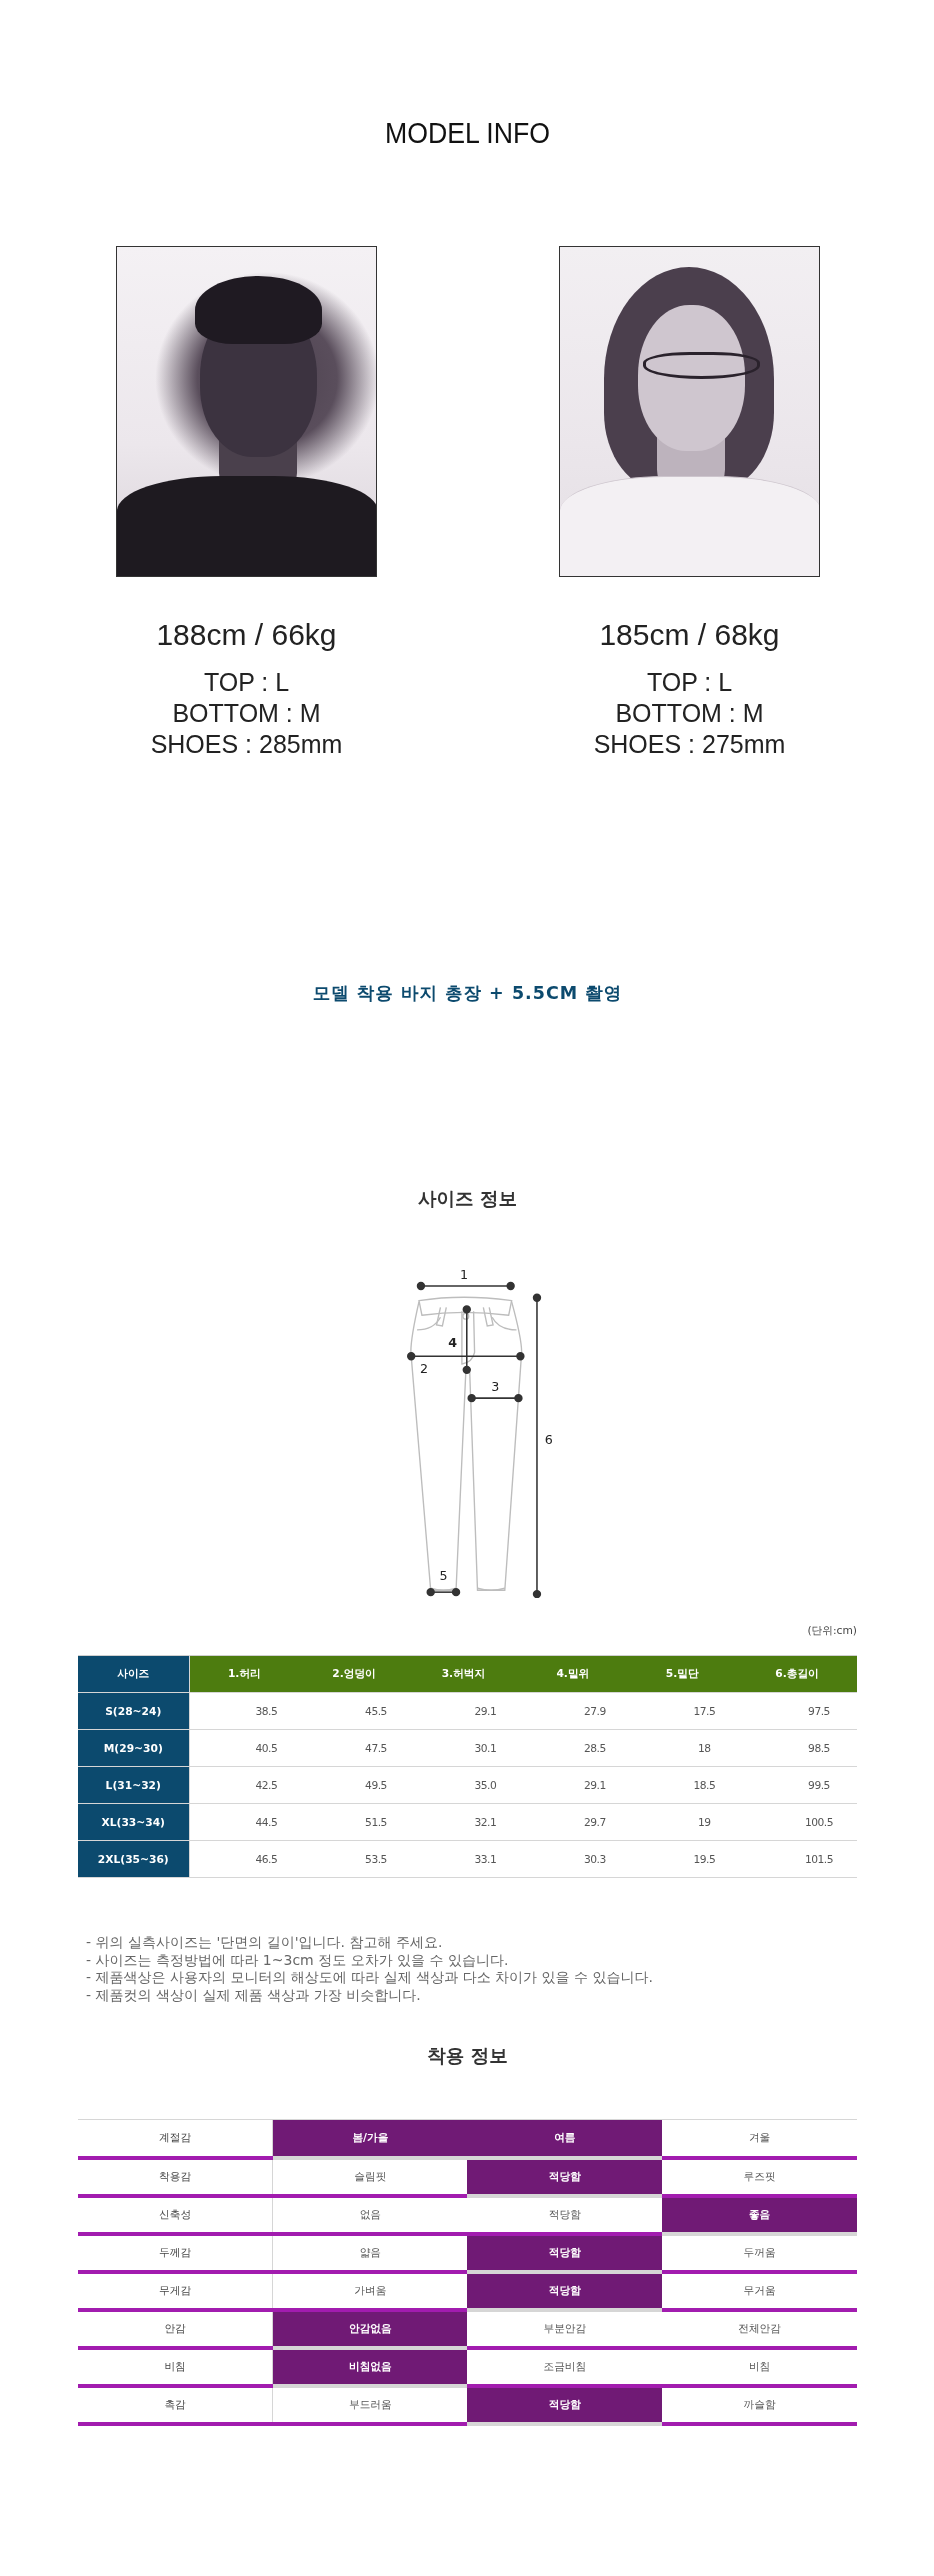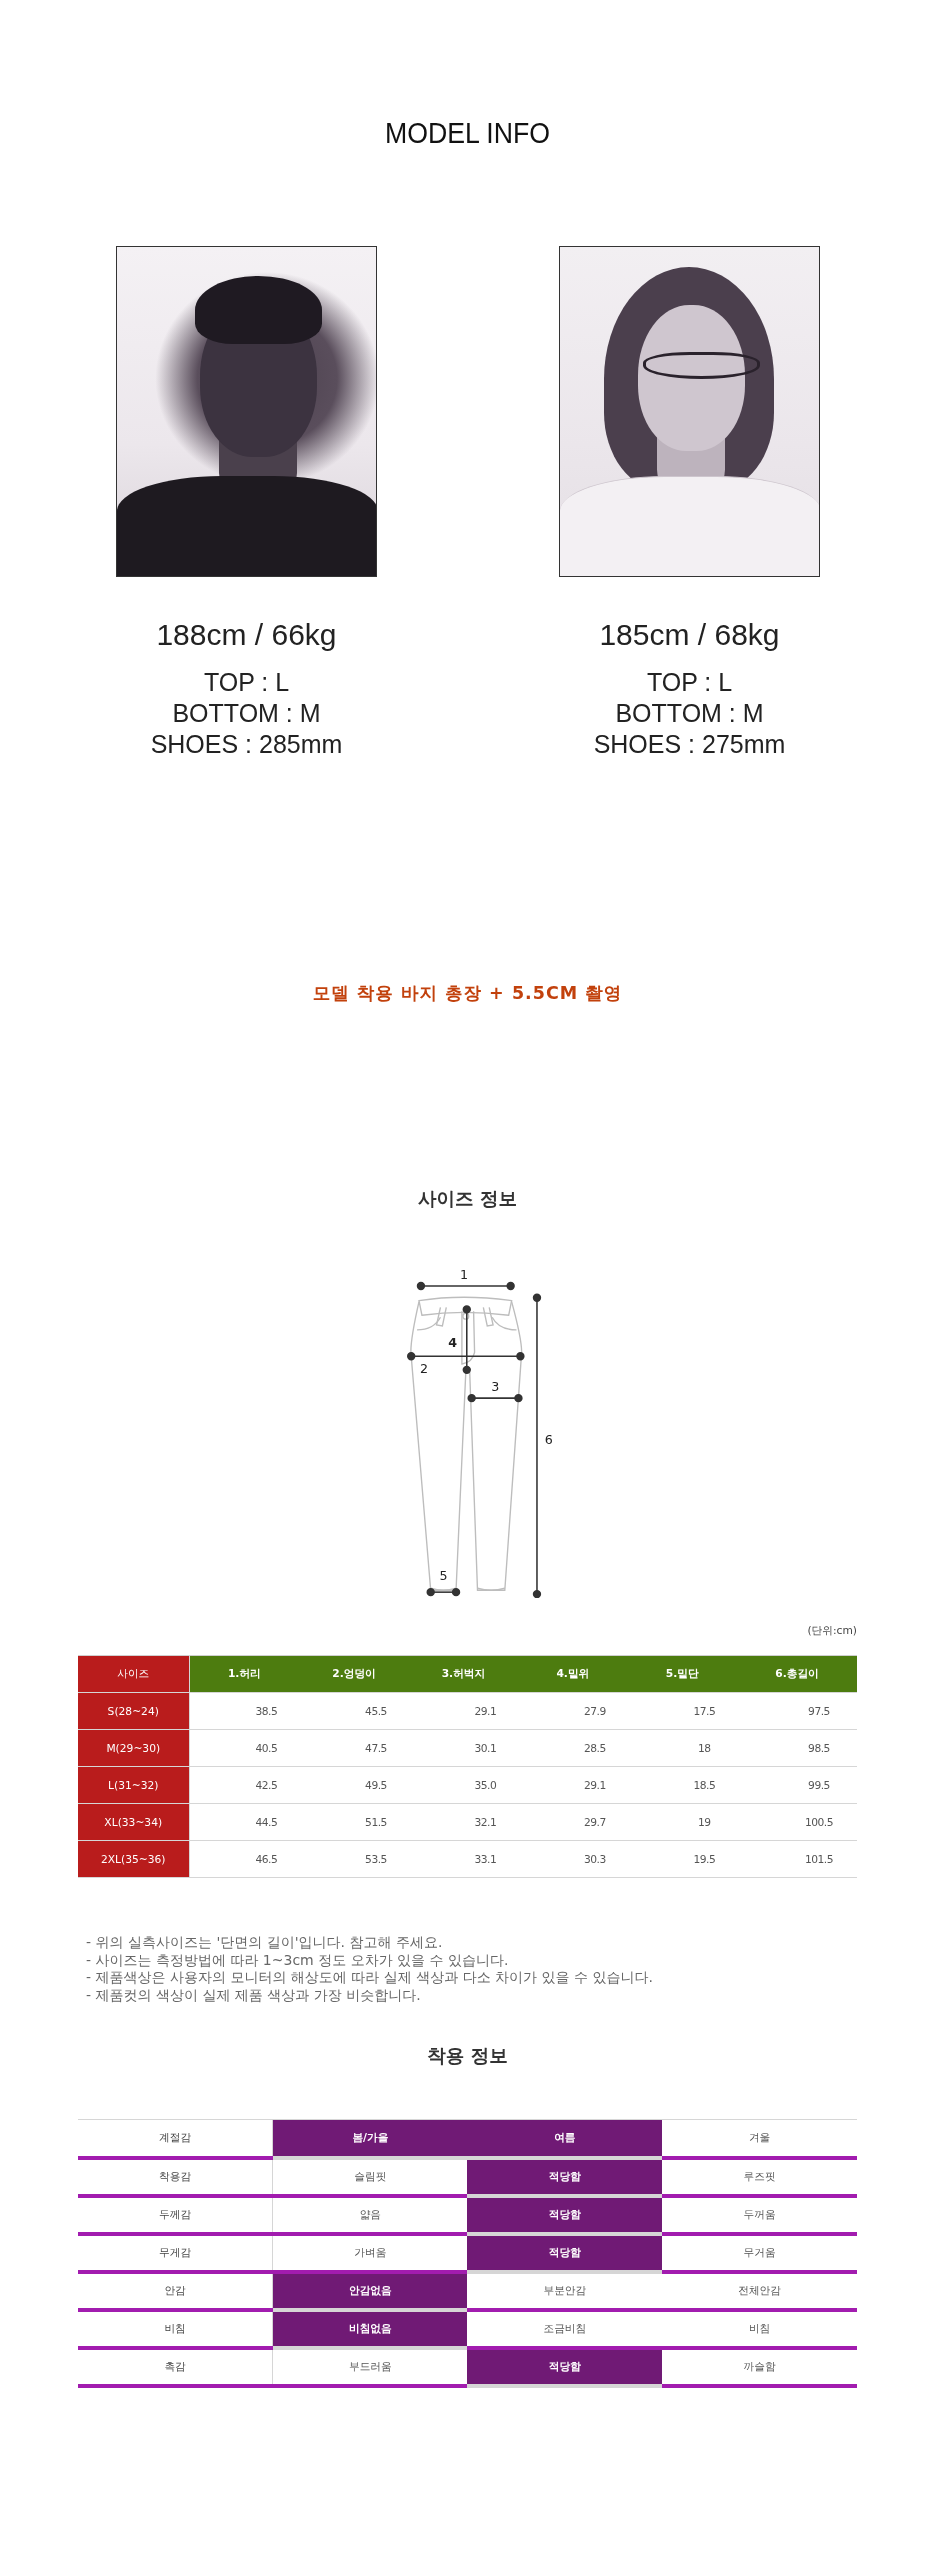--- a/index.html
+++ b/index.html
@@ -55,21 +55,21 @@
   .stats { margin-top: 39px; text-align: center; color: #222; font-family: "Liberation Sans Narrow", "Liberation Sans", sans-serif; }
   .stats .hw { font-size: 30px; line-height: 37px; margin-bottom: 13.6px; }
   .stats .line { font-size: 25px; line-height: 31px; }
 
   
   .notice {
     left: 0; width: 935px; top: 981px;
     text-align: center;
     font-size: 17.5px;
     font-weight: bold;
-    color: #c2410c;
+    color: #0c4a6e;
     letter-spacing: 1px;
     font-family: "DejaVu Sans", sans-serif;
   }
 
   
   .section-title {
     left: 0; width: 935px;
     text-align: center;
     font-size: 18.5px;
     font-weight: bold;
@@ -90,21 +90,21 @@
   }
   table.size th, table.size td {
     height: 37px; text-align: center; vertical-align: middle;
     border-bottom: 1px solid #d6d6d6;
   }
   table.size thead th {
     background: #4d7c0f; color: #fff; font-weight: bold;
     border-bottom: 1px solid #d6d6d6;
     border-top: 1px solid #cfcfcf;
   }
-  table.size th.sz { background: #b91c1c; color: #fff; font-weight: normal; width: 111px; border-right: 1px solid #d6d6d6; }
+  table.size th.sz { background: #0c4a6e; color: #fff; font-weight: bold; width: 111px; border-right: 1px solid #d6d6d6; }
   table.size td { color: #555; letter-spacing: -0.5px; padding-left: 44px; }
 
   .notes {
     left: 86px; top: 1909px;
     font-size: 14px; line-height: 17.5px; color: #666;
     font-family: "DejaVu Sans", sans-serif;
     margin-top: 25px;
   }
 
   
@@ -303,20 +303,26 @@
         <td class="on">여름</td>
         <td>겨울</td>
       </tr>
     <tr>
         <td class="label">착용감</td>
         <td>슬림핏</td>
         <td class="on">적당함</td>
         <td>루즈핏</td>
       </tr>
     <tr>
+        <td class="label">신축성</td>
+        <td>없음</td>
+        <td>적당함</td>
+        <td class="on">좋음</td>
+      </tr>
+    <tr>
         <td class="label">두께감</td>
         <td>얇음</td>
         <td class="on">적당함</td>
         <td>두꺼움</td>
       </tr>
     <tr>
         <td class="label">무게감</td>
         <td>가벼움</td>
         <td class="on">적당함</td>
         <td>무거움</td>

